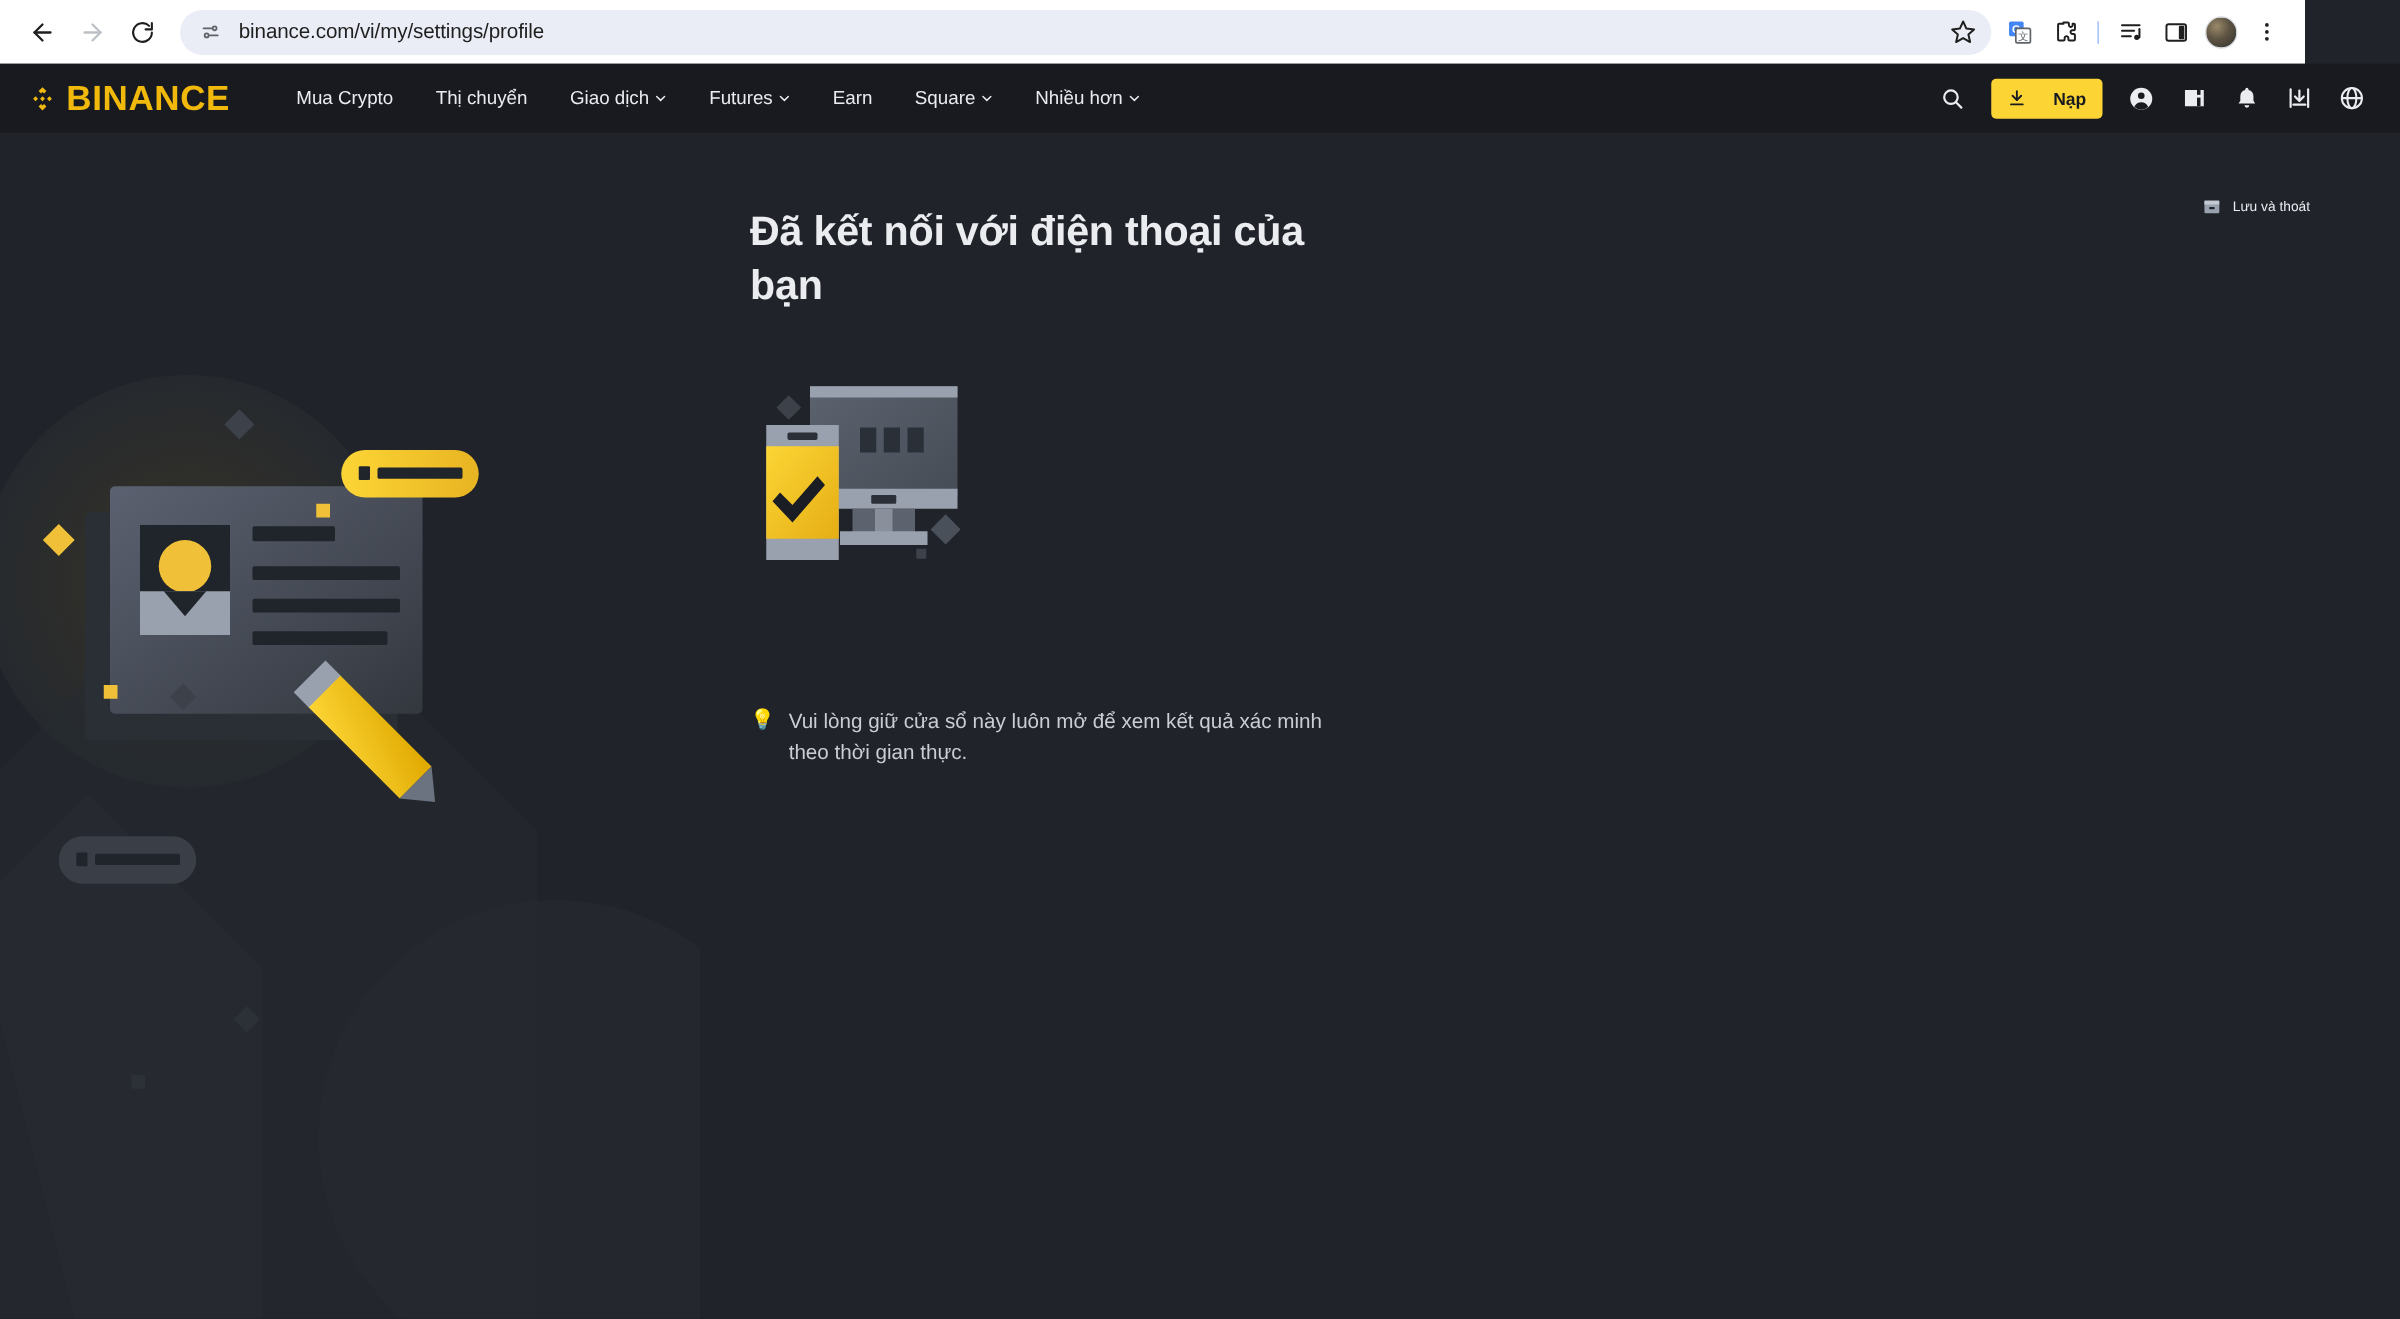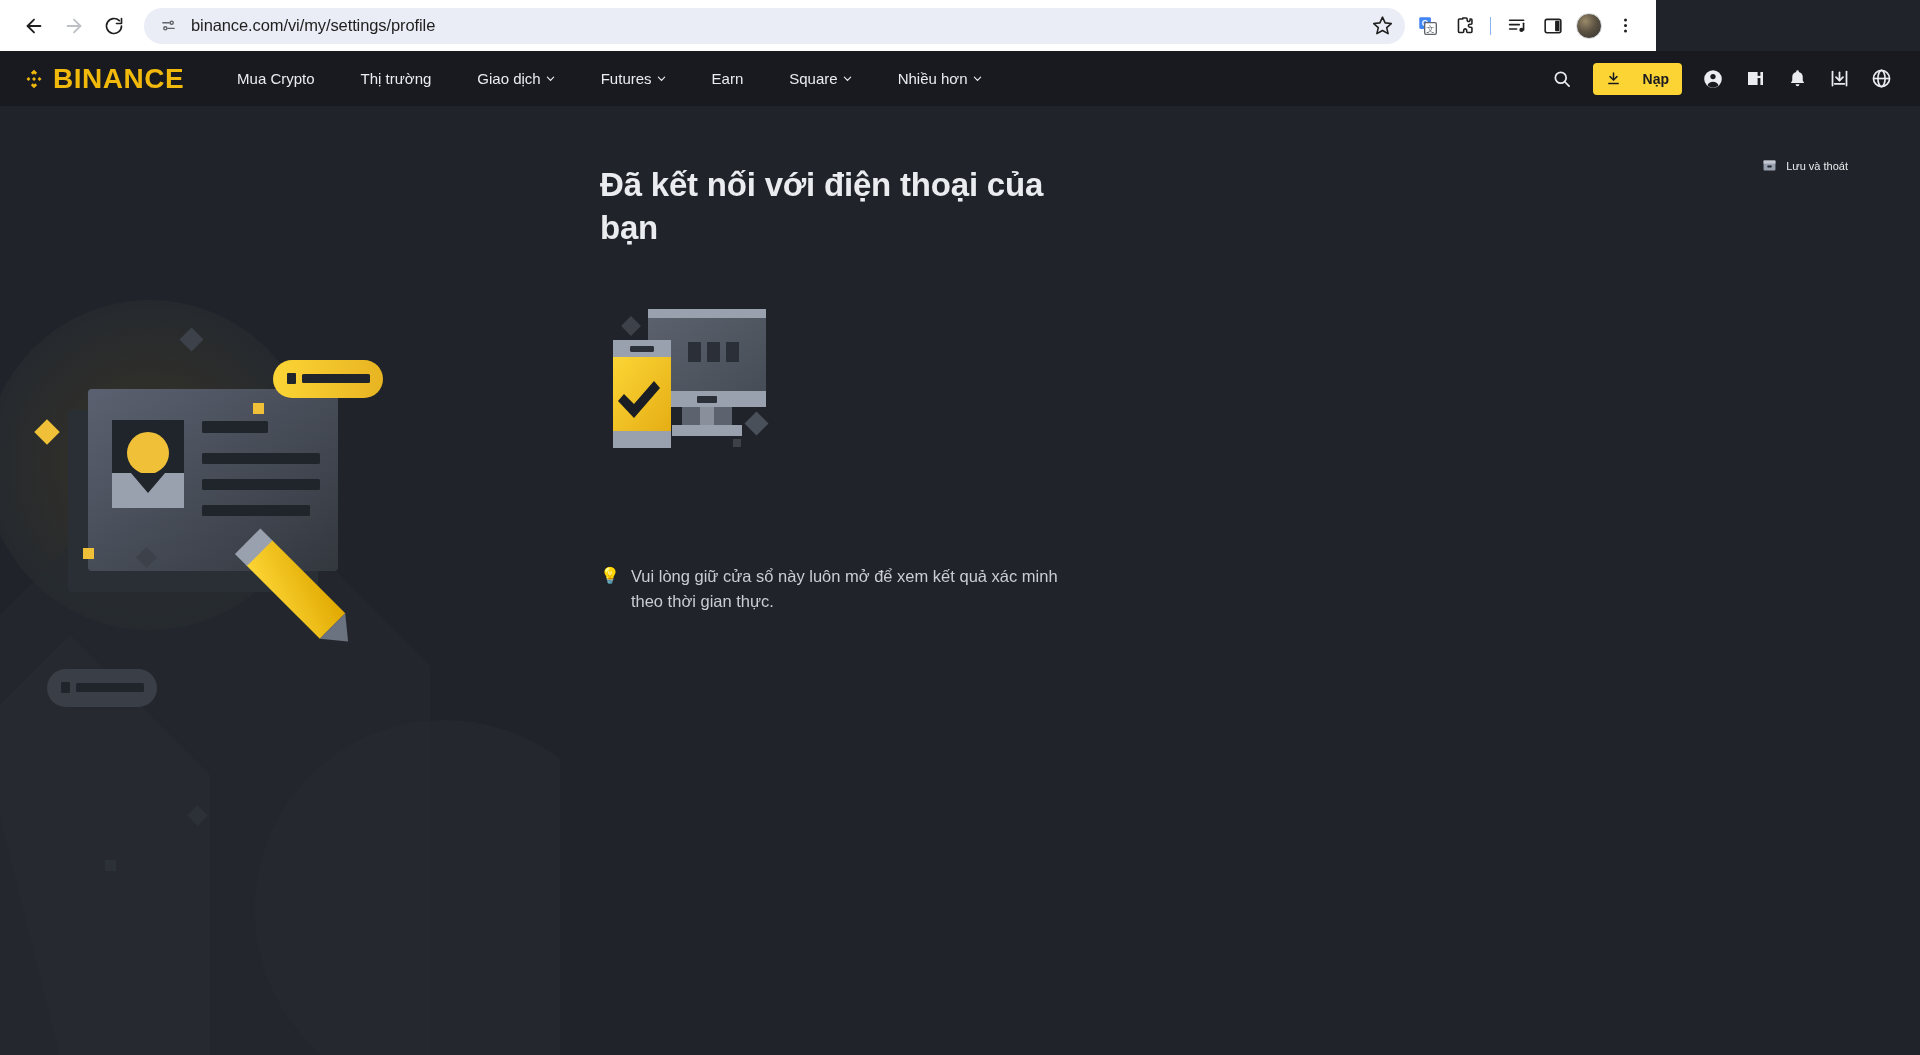--- a/index.html
+++ b/index.html
@@ -6,21 +6,21 @@
   * { margin:0; padding:0; box-sizing:border-box; }
   html, body {
     width:1920px; height:1055px;
     background:#202329;
     font-family:"Liberation Sans", sans-serif;
     overflow:hidden;
   }
 
   
   .browser-bar{
-    position:absolute; left:0; top:0; width:1656px; height:51px;
+    position:absolute; left:0; top:0; width:1844px; height:51px;
     background:#ffffff; display:flex; align-items:center; gap:0;
     padding:0 14px;
   }
   .nav-btn{
     width:40px; height:40px; border-radius:50%;
     display:flex; align-items:center; justify-content:center;
     flex:0 0 auto; cursor:pointer;
   }
   .nav-btn svg{ display:block; }
   .omnibox{
@@ -50,21 +50,21 @@
   
   .site-nav{
     position:absolute; left:0; top:51px; width:1920px; height:55px;
     background:#181A20; display:flex; align-items:center;
     padding:0 20px 0 22px;
   }
   .logo{ display:flex; align-items:center; gap:7px; cursor:pointer; flex:0 0 auto; margin-right:36px;}
   .logo-text{
     color:#F0B90B; font-size:28px; font-weight:bold; letter-spacing:0.5px;
   }
-  .nav-links{ display:flex; align-items:center; gap:12px; }
+  .nav-links{ display:flex; align-items:center; gap:0; }
   .nav-link{
     color:#EAECEF; font-size:15px; padding:6px 17px;
     display:flex; align-items:center; gap:5px; cursor:pointer; white-space:nowrap;
   }
   .caret{ width:9px; height:9px; flex:0 0 auto; }
   .nav-right{ margin-left:auto; display:flex; align-items:center; gap:4px; }
   .icon-btn{
     width:38px; height:38px; display:flex; align-items:center; justify-content:center;
     cursor:pointer; border-radius:4px;
   }
@@ -207,21 +207,21 @@
       <path d="M16 28.4l-4.2-4.2 2.6-2.6L16 23.2l1.6-1.6 2.6 2.6L16 28.4z"></path>
     </svg>
     <span class="logo-text">BINANCE</span>
   </div>
 
   <div class="nav-links">
     <div class="nav-link">
       <span>Mua Crypto</span>
     </div>
     <div class="nav-link">
-      <span>Thị trường</span>
+      <span>Thị chuyển</span>
     </div>
     <div class="nav-link">
       <span>Giao dịch</span>
       <svg class="caret" viewBox="0 0 10 10" fill="none" stroke="#EAECEF" stroke-width="1.3" stroke-linecap="round">
         <polyline points="1.5 3.5 5 7 8.5 3.5"></polyline>
       </svg>
     </div>
     <div class="nav-link">
       <span>Futures</span>
       <svg class="caret" viewBox="0 0 10 10" fill="none" stroke="#EAECEF" stroke-width="1.3" stroke-linecap="round">

